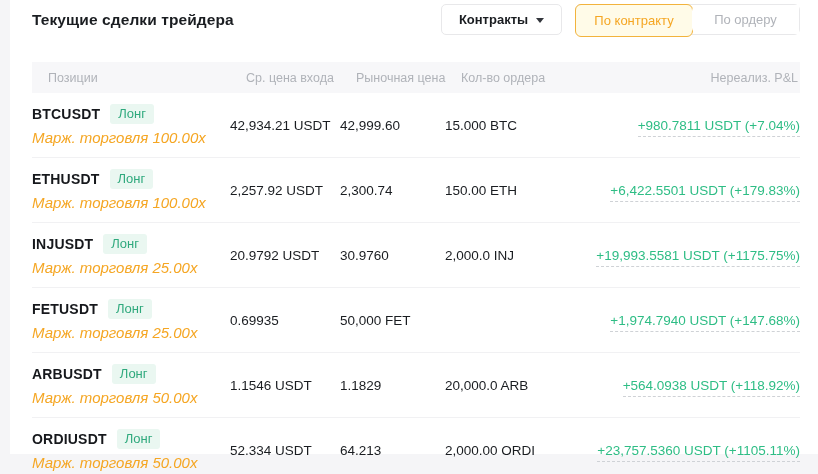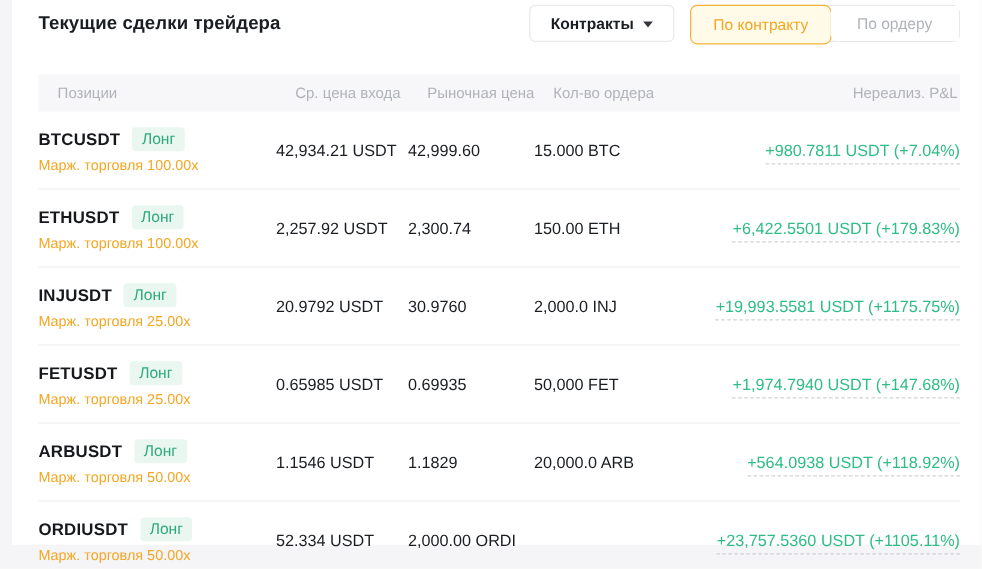--- a/index.html
+++ b/index.html
@@ -66,21 +66,21 @@
     font-size:13.5px; color:var(--text-dark,#1b1e23);
   }
   .cell-pos { display:flex; flex-direction:column; gap:5px; }
   .pos-line1 { display:flex; align-items:center; gap:10px; }
   .symbol { font-weight:700; font-size:14px; color:#16181c; letter-spacing:.2px; }
   .badge {
     font-size:13px; color:var(--green-dark,#2fa97d);
     background:var(--green-bg,#eaf7f1);
     padding:2px 8px 3px; border-radius:3px;
   }
-  .margin-text { font-size:12px; color:var(--accent-orange,#f5a623); }
+  .margin-text { font-size:15px; color:var(--accent-orange,#f5a623);font-style:italic; }
   .num { font-weight:500; }
   .cell-pnl { text-align:right; }
   .pnl-text {
     color:var(--green,#2ebd85); font-weight:500; font-size:13.5px;
     border-bottom:1px dashed #cfd2d6; padding-bottom:3px; cursor:pointer;margin-top:28px;
   }
   .tbody { }
 </style>
 </head>
 <body>
@@ -154,21 +154,20 @@
         <div class="cell-pnl"><span class="pnl-text">+19,993.5581 USDT (+1175.75%)</span></div>
       </div>
       <div class="row">
         <div class="cell-pos">
           <div class="pos-line1">
             <span class="symbol">FETUSDT</span>
             <span class="badge">Лонг</span>
           </div>
           <div class="margin-text">Марж. торговля 25.00x</div>
         </div>
-        <div class="num">0.65985 USDT</div>
         <div class="num">0.69935</div>
         <div class="num">50,000 FET</div>
         <div class="cell-pnl"><span class="pnl-text">+1,974.7940 USDT (+147.68%)</span></div>
       </div>
       <div class="row">
         <div class="cell-pos">
           <div class="pos-line1">
             <span class="symbol">ARBUSDT</span>
             <span class="badge">Лонг</span>
           </div>
@@ -181,18 +180,19 @@
       </div>
       <div class="row">
         <div class="cell-pos">
           <div class="pos-line1">
             <span class="symbol">ORDIUSDT</span>
             <span class="badge">Лонг</span>
           </div>
           <div class="margin-text">Марж. торговля 50.00x</div>
         </div>
         <div class="num">52.334 USDT</div>
+        <div class="num">64.213</div>
         <div class="num">2,000.00 ORDI</div>
         <div class="cell-pnl"><span class="pnl-text">+23,757.5360 USDT (+1105.11%)</span></div>
       </div>
     </div>
 
 </div>
 
 </body></html>

